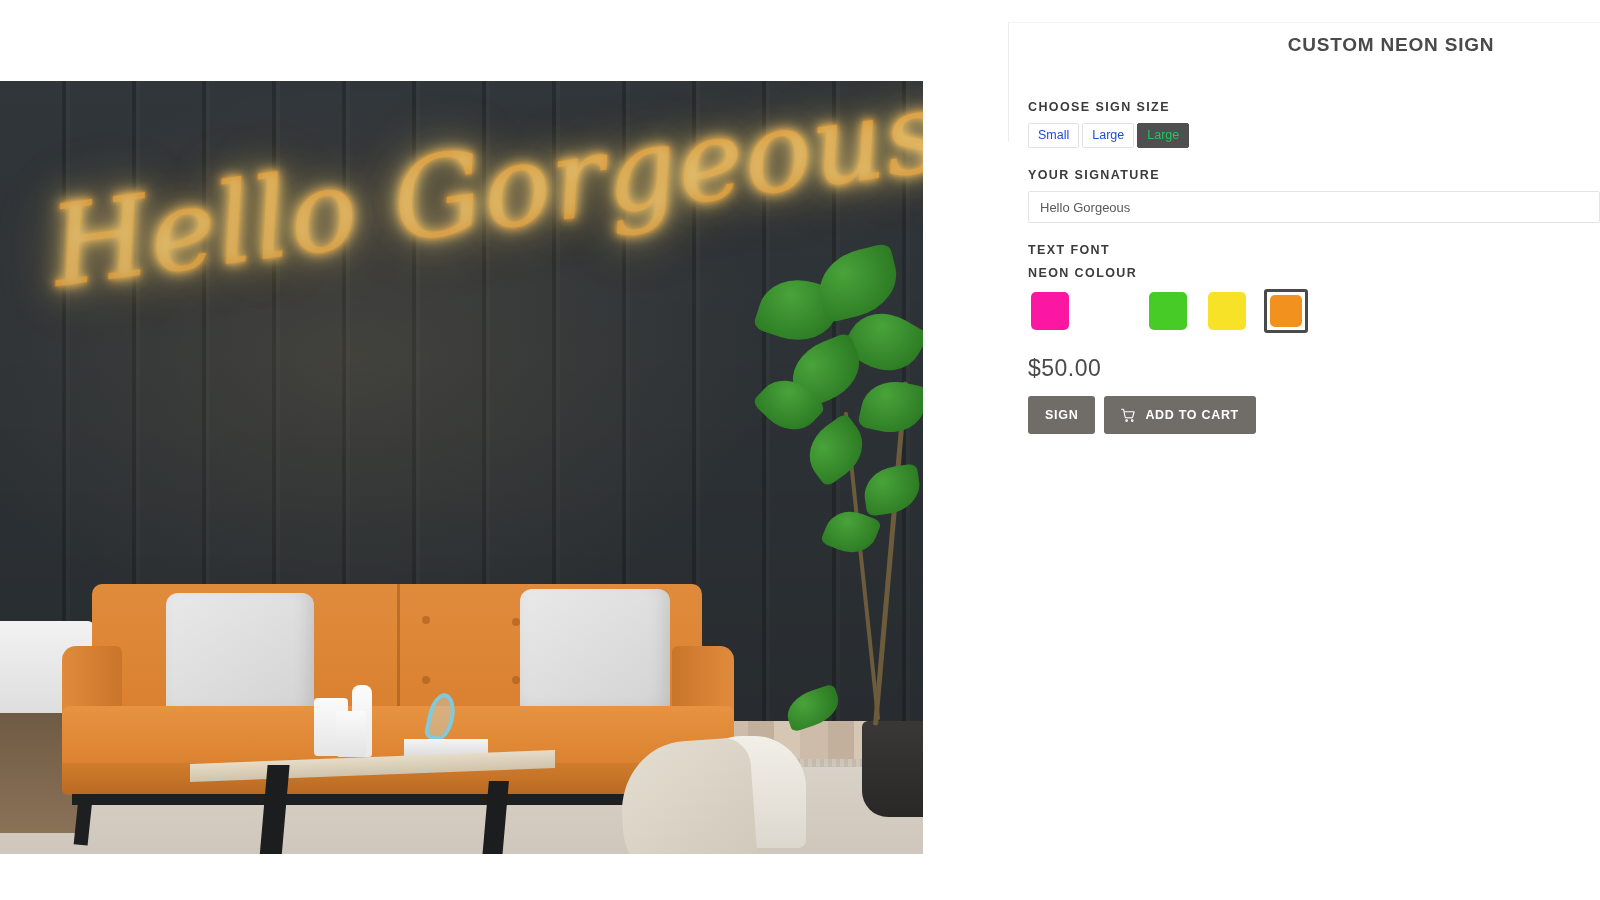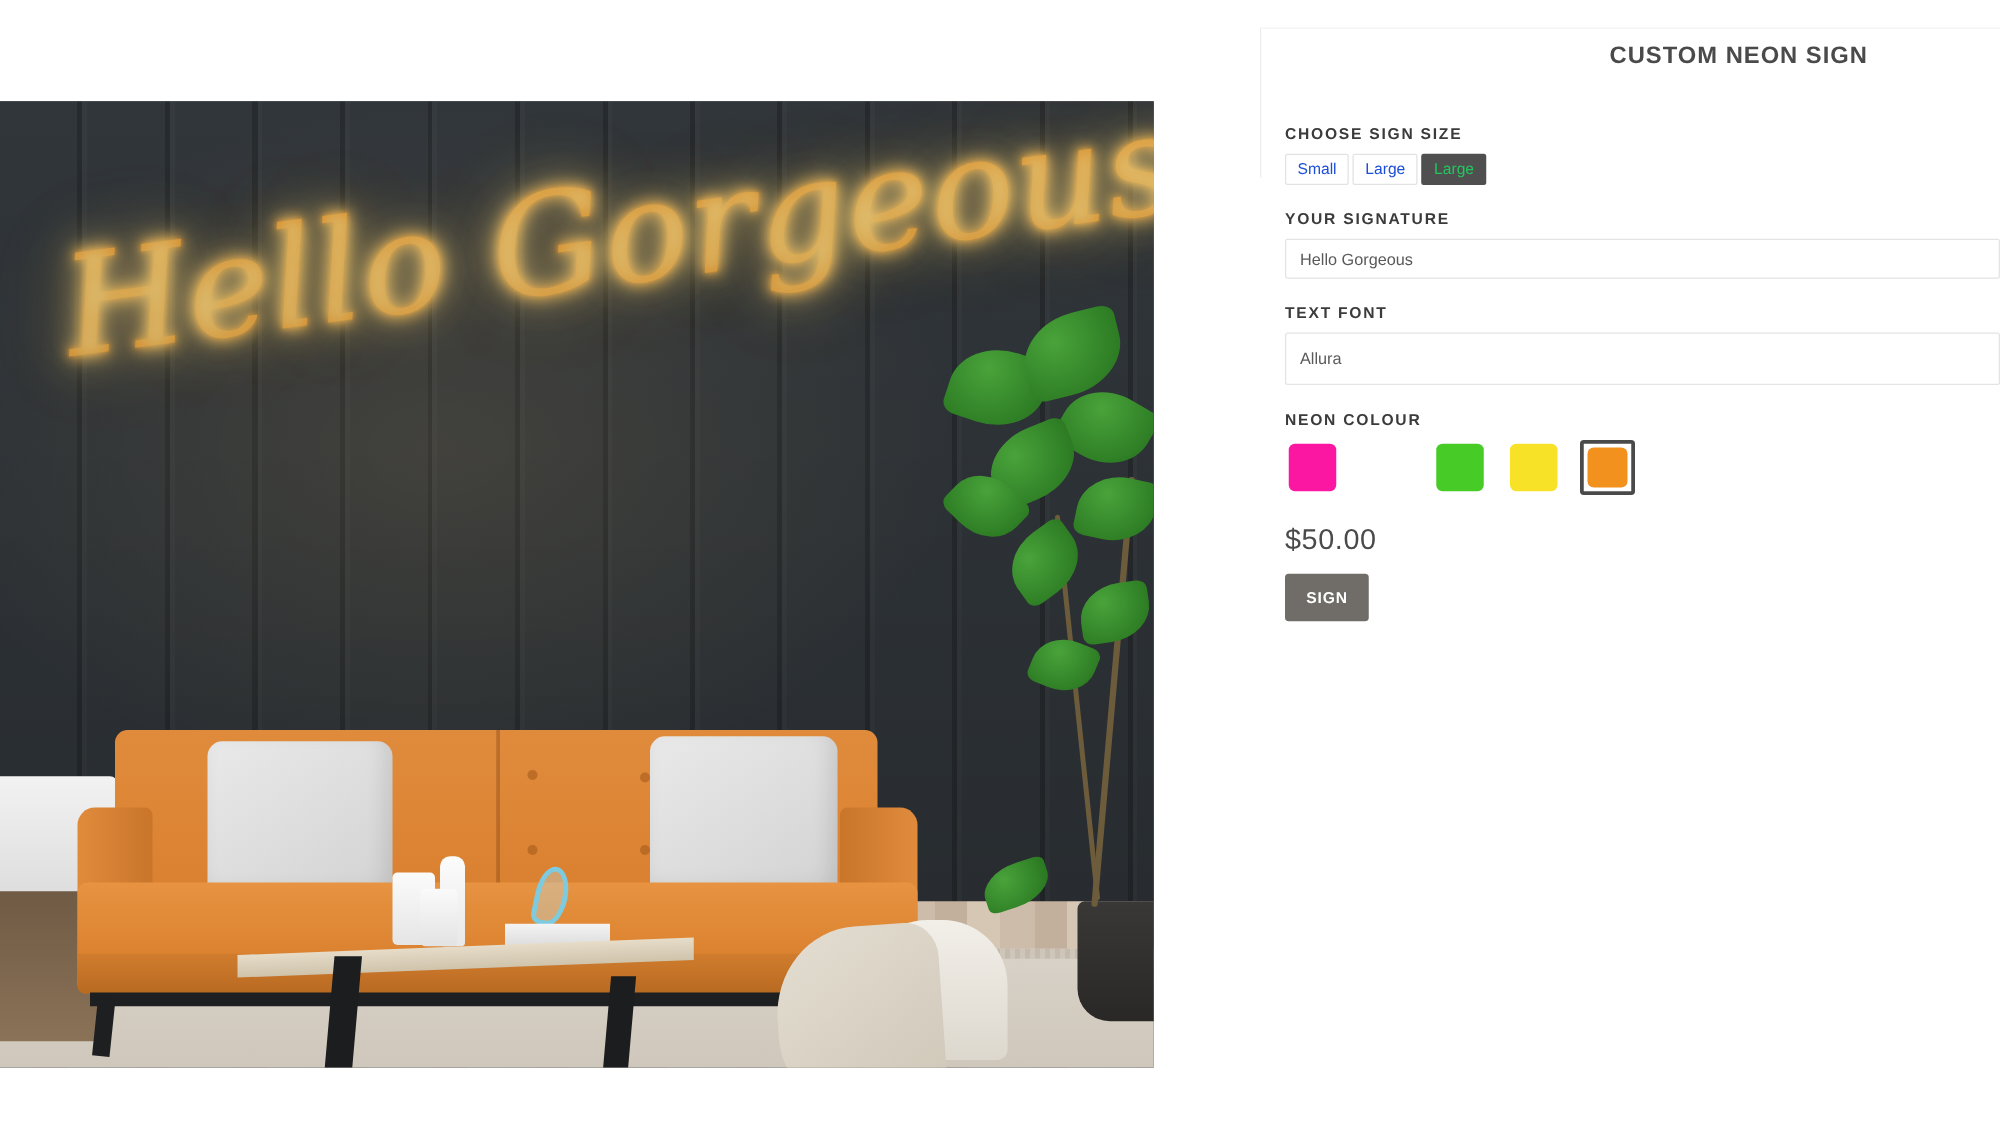--- a/index.html
+++ b/index.html
@@ -360,23 +360,20 @@
     <div class="size-row" id="sizeRow">
         <button class="size-btn">Small</button>
         <button class="size-btn">Large</button>
         <button class="size-btn active">Large</button>
       </div>
 
     <div class="field-label">YOUR SIGNATURE</div>
     <input class="text-input" type="text" value="Hello Gorgeous" style="">
 
     <div class="field-label">TEXT FONT</div>
-    <div class="select-box">
-      <span>Allura</span>
-    </div>
 
     <div class="field-label">NEON COLOUR</div>
     <div class="swatch-row" id="swatchRow">
         <div class="swatch-cell">
           <div class="swatch-chip" style="background: rgb(252, 23, 162);"></div>
         </div>
         <div class="swatch-cell">
           <div class="swatch-chip" style="background: rgb(255, 255, 255);"></div>
         </div>
         <div class="swatch-cell">
@@ -387,16 +384,26 @@
         </div>
         <div class="swatch-cell selected">
           <div class="swatch-chip" style="background: rgb(242, 145, 30);"></div>
         </div>
       </div>
 
     <div class="price">$50.00</div>
 
     <div class="actions">
       <button class="btn">SIGN</button>
+      <button class="btn">
+        <span class="cart-icon">
+          <svg viewBox="0 0 24 24" width="15" height="15" fill="none" stroke="#ffffff" stroke-width="1.8" stroke-linecap="round" stroke-linejoin="round">
+            <path d="M1 2h3l2.6 12.4a1.6 1.6 0 0 0 1.6 1.3h8.9a1.6 1.6 0 0 0 1.6-1.3L21 6H5"></path>
+            <circle cx="9" cy="20" r="1.3"></circle>
+            <circle cx="18" cy="20" r="1.3"></circle>
+          </svg>
+        </span>
+        <span>ADD TO CART</span>
+      </button>
     </div>
 
   </div>
 </div>
 
 </body></html>

